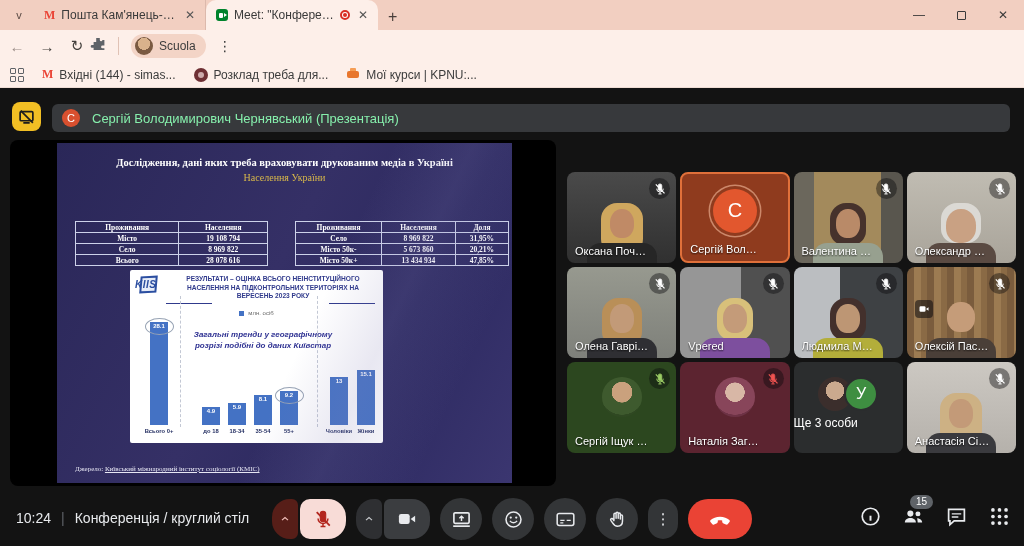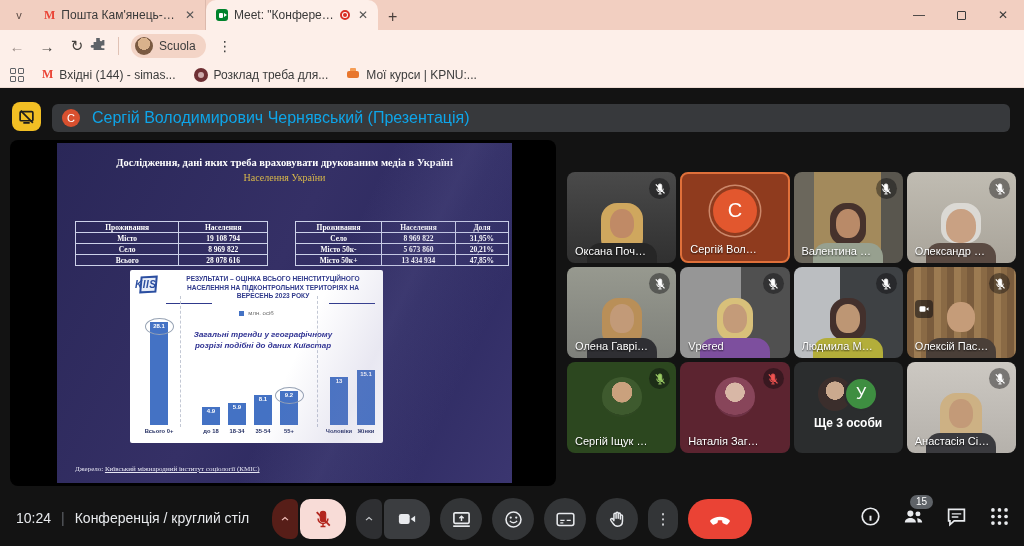--- a/index.html
+++ b/index.html
@@ -50,21 +50,21 @@
   .bm-ic2::after{content:"";position:absolute;left:4px;top:4px;width:6px;height:6px;border-radius:50%;background:#caa}
   .bm-ic3 { width:14px; height:14px; display:inline-block; position:relative; }
   .bm-ic3::after{content:"";position:absolute;left:1px;top:3px;width:12px;height:7px;background:#e8762d;border-radius:2px}
   .bm-ic3::before{content:"";position:absolute;left:4px;top:0;width:6px;height:4px;background:#f59d55;border-radius:1px}
 
   
   #present-warn { position:absolute; left:12px; top:102px; width:29px; height:29px; border-radius:8px; background:#f2bf24; display:flex; align-items:center; justify-content:center; }
   #present-warn svg { width:17px; height:17px; stroke:#1d1d1d; fill:none; stroke-width:1.6; }
   #banner { position:absolute; left:52px; top:104px; width:958px; height:28px; background:#37393c; border-radius:6px; display:flex; align-items:center; gap:12px; padding-left:10px; }
   .ban-av { width:18px; height:18px; border-radius:50%; background:#d8502f; color:#fff; font-size:11px; display:flex; align-items:center; justify-content:center; }
-  #banner .txt { font-size:16px; color:#0ea5e9; }
+  #banner .txt { font-size:13px; color:#86efac; }
 
   
   #stage { position:absolute; left:10px; top:140px; width:546px; height:346px; background:#000; border-radius:8px; }
   #slide { position:absolute; left:47px; top:3px; width:455px; height:340px;
            background:linear-gradient(118deg,#2a2758 0%, #353066 45%, #2c2960 70%, #3b3670 100%);
            font-family:"Liberation Serif", serif; color:#fff; overflow:hidden; }
   #slide::after { content:""; position:absolute; inset:0;
            background:linear-gradient(115deg, transparent 55%, rgba(130,125,180,0.18) 68%, transparent 84%); pointer-events:none; }
   .sl-title { position:absolute; left:0; right:0; top:14px; text-align:center; font-size:10.5px; font-weight:bold; }
   .sl-sub { position:absolute; left:0; right:0; top:29px; text-align:center; font-size:10px; color:#d8b84a; }
@@ -125,21 +125,21 @@
   .t11 { background:#2b2d2e; }
   .t12 { background:linear-gradient(#ccc8c2,#b5b1ab); --hair:#cdb184; --skin:#c39a78; --top:#3a3a3e; }
   .t12 .hair{width:42px;height:52px}
   .avcirc { position:absolute; left:50%; top:38%; transform:translate(-50%,-50%); width:40px; height:40px; border-radius:50%; }
   .t9 .avcirc { background:radial-gradient(circle at 50% 38%, #caa17d 0 32%, #3e5a2e 33% 70%, #2f4822 71%); }
   .t10 .avcirc { background:radial-gradient(circle at 50% 38%, #d8b7a6 0 30%, #88455a 31% 70%, #6d3245 71%); }
   .t9 .mic { color:#9ccc65; } .t10 .mic { color:#ef5350; }
   .more-avs { position:absolute; left:50%; top:32px; transform:translate(-50%,-50%); display:flex; }
   .more-av1 { width:34px; height:34px; border-radius:50%; background:radial-gradient(circle at 50% 40%, #caa98e 0 34%, #3b2e2c 35%); }
   .more-av2 { width:34px; height:34px; border-radius:50%; background:#3e8e41; color:#fff; font-size:16px; display:flex; align-items:center; justify-content:center; margin-left:-8px; border:2px solid #2b2d2e; }
-  .more-label { position:absolute; left:0; right:0; top:54px; text-align:center; font-size:12px; color:#fff;font-weight:bold; }
+  .more-label { position:absolute; left:0; right:0; top:54px; font-size:12px; color:#fff; }
   .cam-badge { position:absolute; left:8px; top:36%; width:18px; height:18px; border-radius:4px; background:rgba(10,10,12,.55); display:flex; align-items:center; justify-content:center; }
   .cam-badge svg { width:10px; height:10px; fill:#fff; }
 
   
   #bottombar { position:absolute; left:0; top:490px; width:1024px; height:56px; background:#131313; }
   .b-left { position:absolute; left:16px; top:0; height:56px; display:flex; align-items:center; gap:10px; color:#e8eaed; font-size:14px; }
   .b-left .sep { color:#5f6368; }
   .controls { position:absolute; left:512px; top:8px; transform:translateX(-50%); display:flex; align-items:center; gap:10px; }
   .splitgrp { display:flex; gap:2px; }
   .segchev { width:26px; height:40px; border-radius:18px 6px 6px 18px; display:flex; align-items:center; justify-content:center; }

